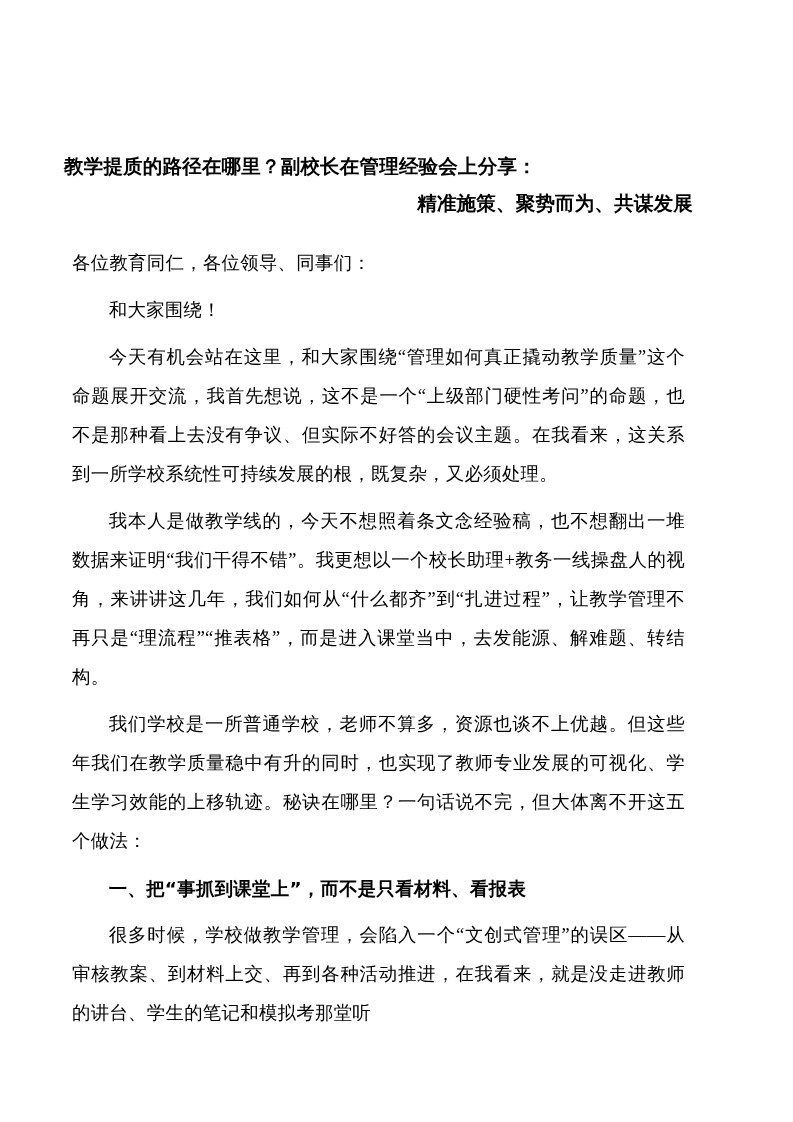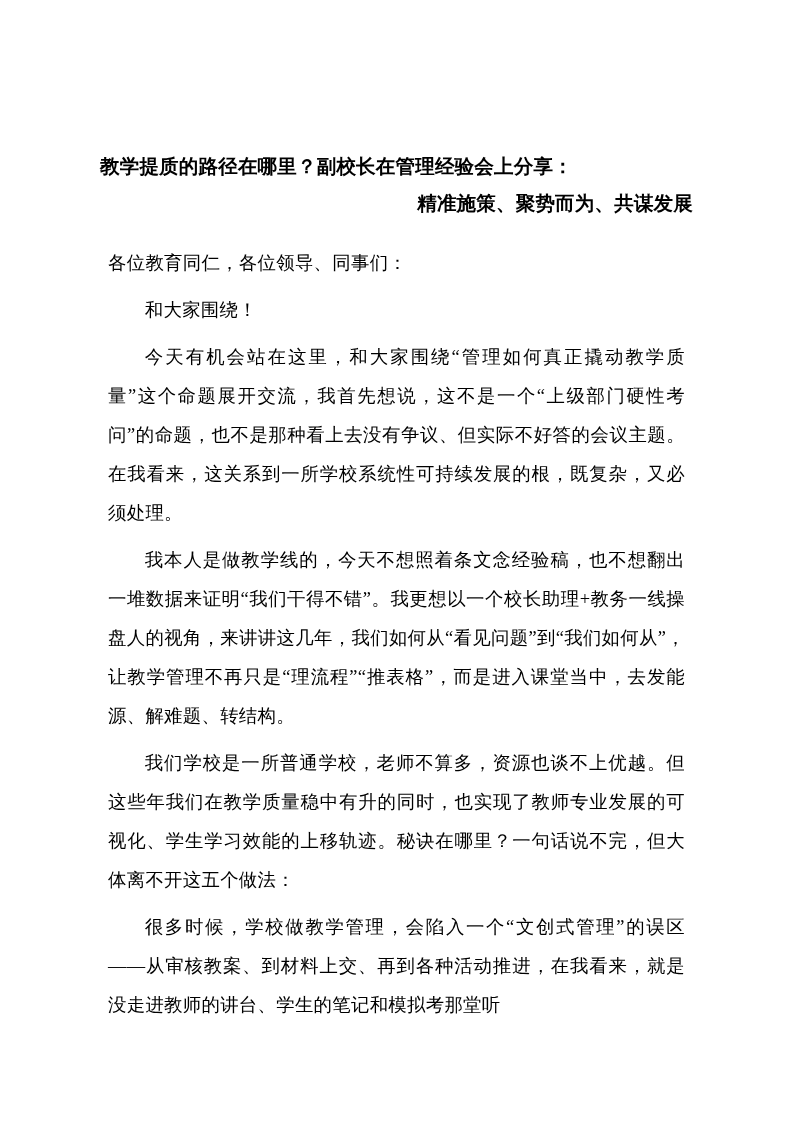--- a/index.html
+++ b/index.html
@@ -11,21 +11,21 @@
     width: 793px;
     height: 1122px;
     font-family: "Liberation Serif", "DejaVu Serif", serif;
     color: #000000;
     overflow: hidden;
   }
   .page {
     box-sizing: border-box;
     width: 793px;
     height: 1122px;
-    padding: 148px 100px 60px 100px;
+    padding: 148px 100px 60px 64px;
     background: #ffffff;
   }
   .doc-title {
     font-family: "DejaVu Sans", "Liberation Sans", sans-serif;
     font-weight: bold;
     font-size: 19.5px;
     line-height: 37px;
     text-align: center;
     letter-spacing: 0.2px;
     margin: 0 0 22px 0;
@@ -69,18 +69,19 @@
 
   <h1 class="doc-title">
     <span class="line1">教学提质的路径在哪里？副校长在管理经验会上分享：</span>
     <span class="line2">精准施策、聚势而为、共谋发展</span>
   </h1>
 
   <div>
     <p class="para noindent">各位教育同仁，各位领导、同事们：</p>
     <p class="para indent">和大家围绕！</p>
     <p class="para indent">今天有机会站在这里，和大家围绕“管理如何真正撬动教学质量”这个命题展开交流，我首先想说，这不是一个“上级部门硬性考问”的命题，也不是那种看上去没有争议、但实际不好答的会议主题。在我看来，这关系到一所学校系统性可持续发展的根，既复杂，又必须处理。</p>
-    <p class="para indent">我本人是做教学线的，今天不想照着条文念经验稿，也不想翻出一堆数据来证明“我们干得不错”。我更想以一个校长助理+教务一线操盘人的视角，来讲讲这几年，我们如何从“看见问题”到“我们如何从”，让教学管理不再只是“理流程”“推表格”，而是进入课堂当中，去发能源、解难题、转结构。</p>
+    <p class="para indent">我本人是做教学线的，今天不想照着条文念经验稿，也不想翻出一堆数据来证明“我们干得不错”。我更想以一个校长助理+教务一线操盘人的视角，来讲讲这几年，我们如何从“什么都齐”到“扎进过程”，让教学管理不再只是“理流程”“推表格”，而是进入课堂当中，去发能源、解难题、转结构。</p>
     <p class="para indent">我们学校是一所普通学校，老师不算多，资源也谈不上优越。但这些年我们在教学质量稳中有升的同时，也实现了教师专业发展的可视化、学生学习效能的上移轨迹。秘诀在哪里？一句话说不完，但大体离不开这五个做法：</p>
+    <p class="para heading">一、把“事抓到课堂上”，而不是只看材料、看报表</p>
     <p class="para indent">很多时候，学校做教学管理，会陷入一个“文创式管理”的误区——从审核教案、到材料上交、再到各种活动推进，在我看来，就是没走进教师的讲台、学生的笔记和模拟考那堂听</p>
   </div>
 
 </div>
 
 </body></html>

